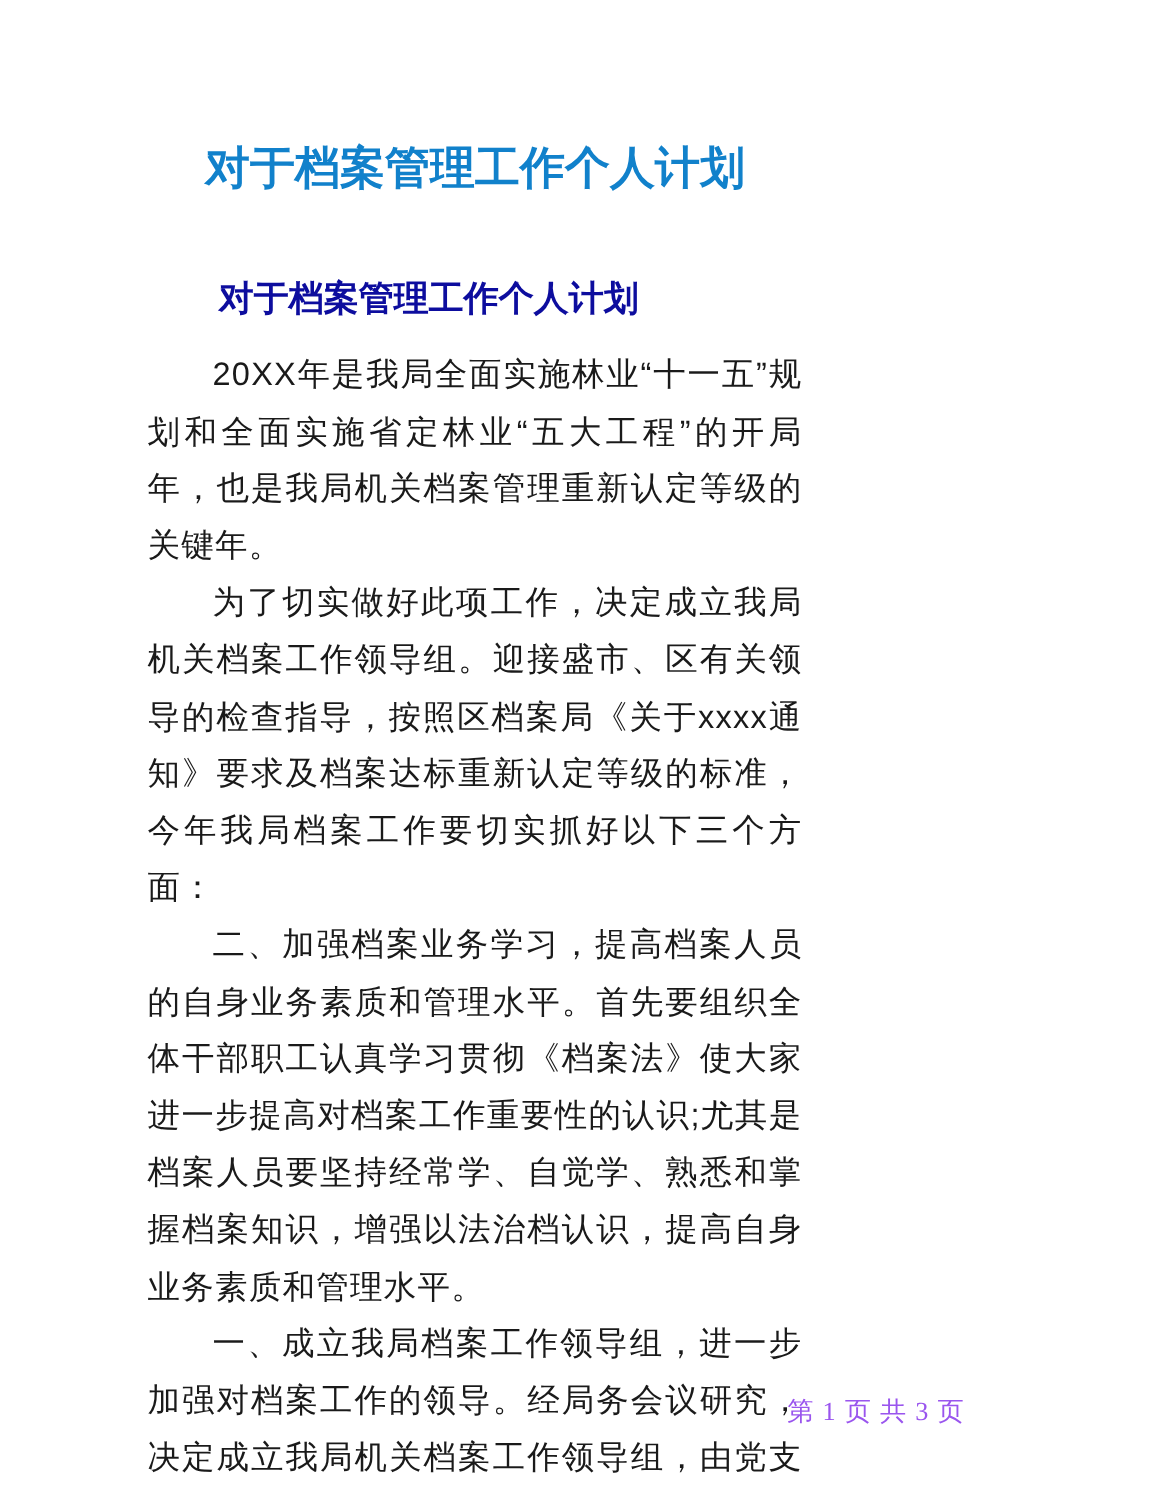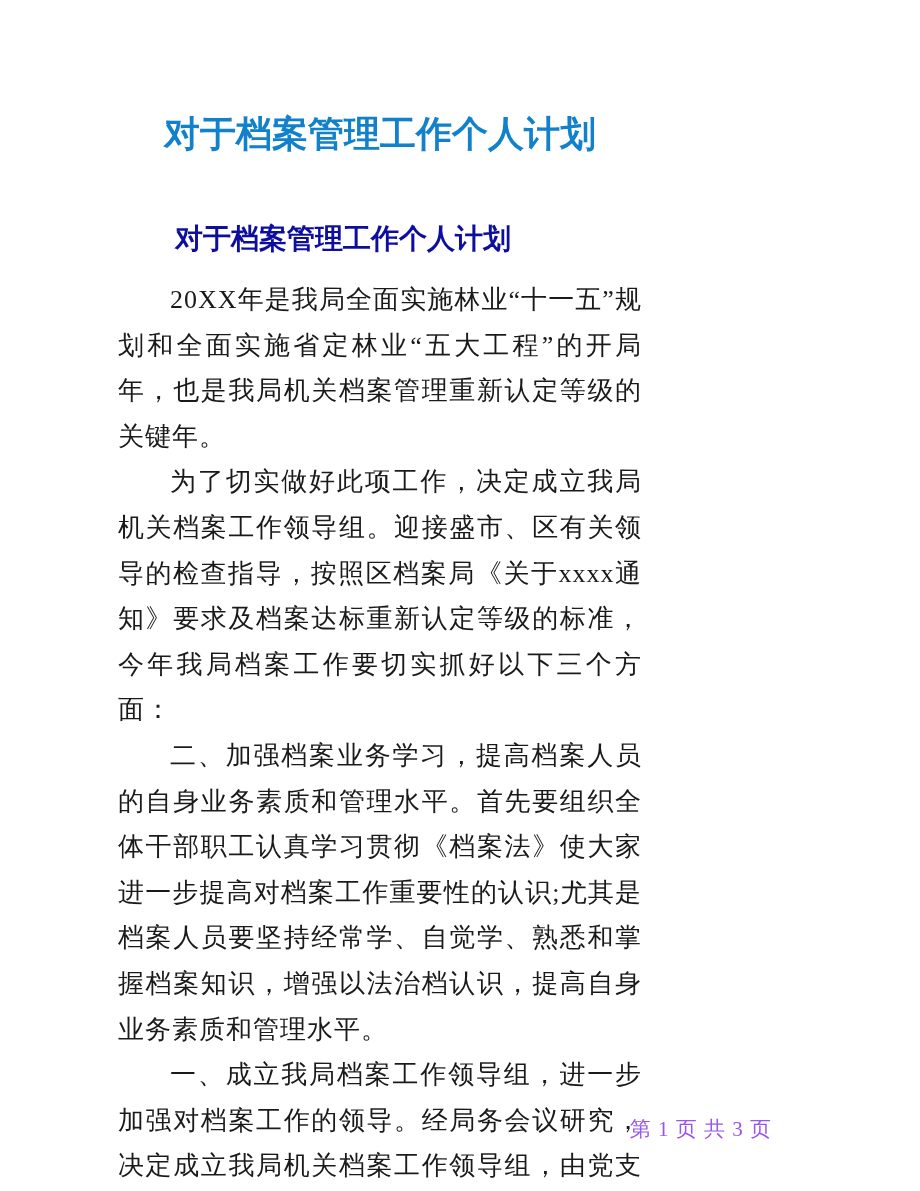--- a/index.html
+++ b/index.html
@@ -37,21 +37,21 @@
     margin: 18px 130px 0 118px;
   }
   .body-text p {
     margin: 0;
     font-size: 26px;
     line-height: 45.6px;
     letter-spacing: 1px;
     text-align: justify;
     text-indent: 52px;
     color: #1A1A1A;
-    font-family: Liberation Serif, serif;
+    font-family: Liberation Sans, sans-serif;
   }
   .page-footer {
     position: absolute;
     left: 0;
     right: 0;
     bottom: 48px;
     text-align: right;
     font-size: 21px;
     letter-spacing: 1px;
     color: #9A55EE;

